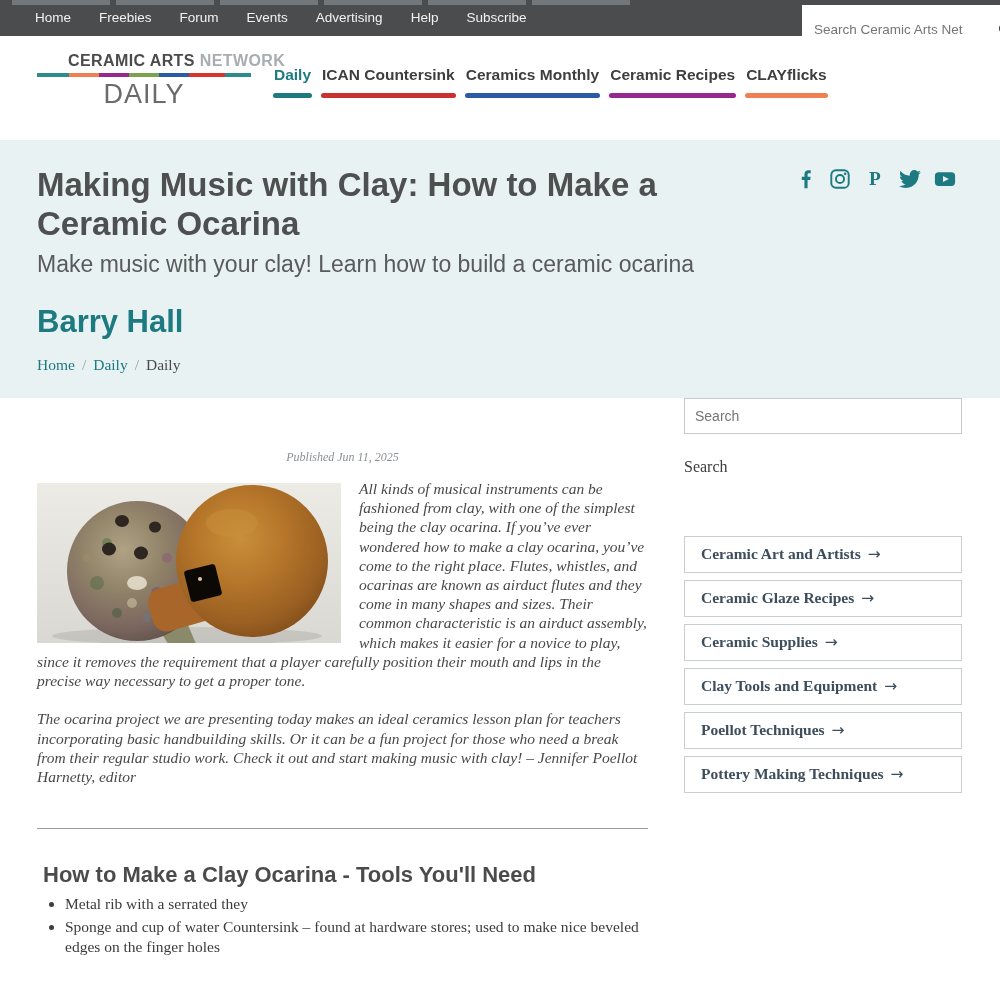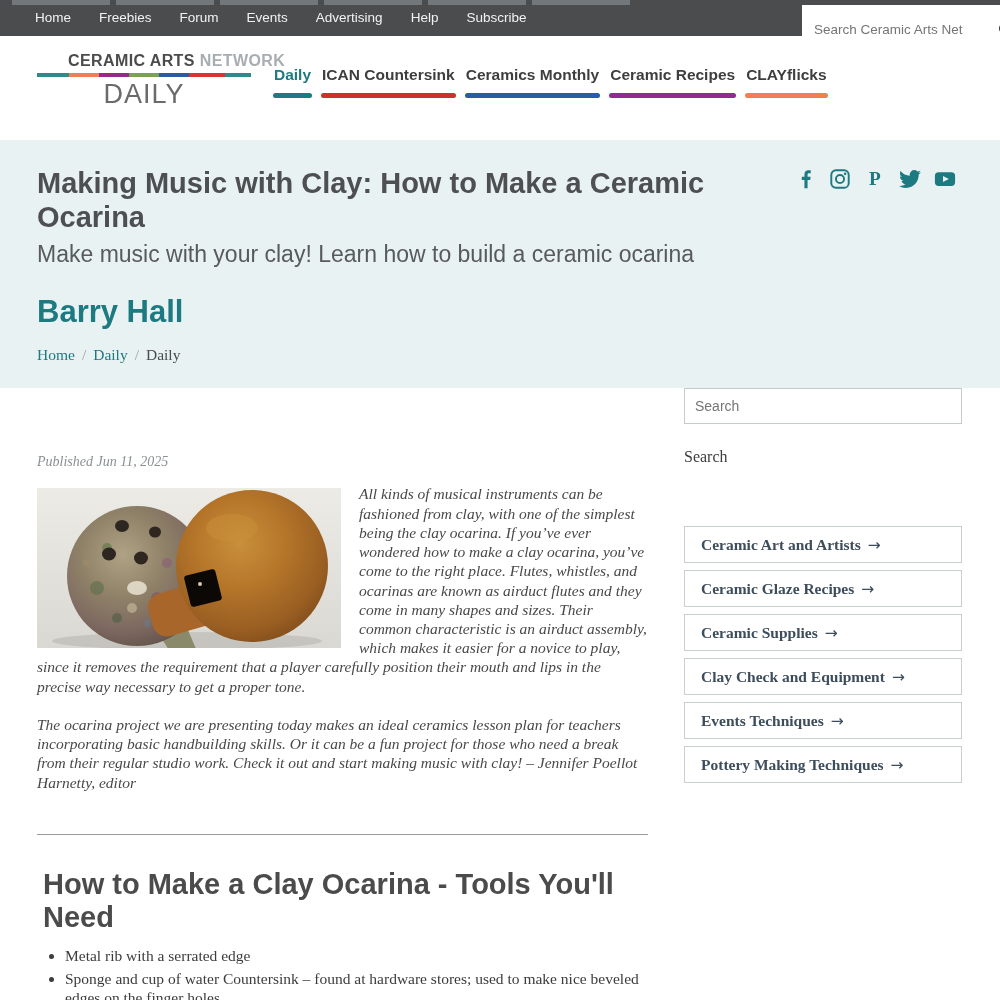--- a/index.html
+++ b/index.html
@@ -32,41 +32,41 @@
   .logo-daily { font-size:27px; color:#6b6b6b; letter-spacing:1px; margin-top:2px; }
 
   .subnav { position:absolute; left:273px; top:30px; display:flex; }
   .subnav-item { margin-right:9px; cursor:pointer; }
   .subnav-item .lbl { font-size:15.5px; font-weight:600; color:#3e3e3e; white-space:nowrap; padding:0 1px; }
   .subnav-item.active .lbl { color:#1d7a80; }
   .subnav-item .bar { height:5px; border-radius:2.5px; margin-top:9px; background:var(--bar,#ccc); }
 
   
   .hero { position:relative; background:#e9f2f3; padding:26px 37px 24px; }
-  .hero-title { font-size:29px; font-weight:bold; color:#4d4f50; line-height:1.18; max-width:730px; }
+  .hero-title { font-size:33px; font-weight:bold; color:#4d4f50; line-height:1.18; max-width:730px; }
   .hero-sub { font-size:23px; color:#585a5b; margin-top:7px; }
   .hero-author { font-size:31px; font-weight:bold; color:#1d7a80; margin-top:26px; cursor:pointer; }
   .crumbs { font-family:"Liberation Serif", serif; font-size:15.5px; margin-top:16px; color:#7e8a8c; }
   .crumbs .lnk { color:#1d7a80; cursor:pointer; }
   .crumbs .sep { margin:0 7px; color:#9aa5a7; }
   .crumbs .cur { color:#4a4a4a; }
   .social { position:absolute; right:44px; top:28px; display:flex; gap:13px; }
   .social .sic { width:22px; height:22px; cursor:pointer; }
 
   
   .main { display:flex; padding:0 37px; gap:36px; background:#fff; }
   .article { width:611px; }
-  .published { font-family:"Liberation Serif", serif; font-style:italic; font-size:14px;
-    color:#8a9094; margin:66px 0 14px; }
+  .published { font-family:"Liberation Serif", serif; font-style:italic; font-size:12px;
+    color:#8a9094; margin:52px 0 14px;text-align:center; }
   .lede { font-family:"Liberation Serif", serif; font-style:italic; font-size:15.5px;
     line-height:1.24; color:#484848; }
   .article-img { float:left; width:304px; height:160px; margin:4px 18px 4px 0; }
   .lede p { margin:0 0 19px; }
   .divider { border:none; border-top:1px solid #9b9b9b; margin:42px 0 0; }
-  .h2 { font-size:29px; font-weight:bold; color:#4b4b4b; margin:33px 0 12px; padding-left:6px; }
+  .h2 { font-size:22px; font-weight:bold; color:#4b4b4b; margin:33px 0 6px; padding-left:6px; }
   .tools { font-family:"Liberation Serif", serif; font-size:15.5px; color:#3c3c3c;
     line-height:1.24; margin:0; padding-left:28px; }
   .tools li { margin-bottom:4px; }
 
   
   .sidebar { width:278px; }
   .sb-heading { font-size:24px; font-weight:bold; color:#4b4b4b; margin:44px 0 13px; }
   .sb-input { width:100%; height:36px; border:1px solid #c6cbce; padding:0 10px;
     font-size:14px; color:#555; font-family:"Liberation Sans", sans-serif; outline:none; }
   .sb-search-btn { font-family:"Liberation Serif", serif; font-size:16px; color:#3c3c3c;
@@ -228,21 +228,21 @@
           <ellipse cx="195" cy="40" rx="26" ry="14" fill="#c98f3a" opacity=".5"></ellipse>
         </g>
       </svg>
       <p>All kinds of musical instruments can be fashioned from clay, with one of the simplest being the clay ocarina. If you’ve ever wondered how to make a clay ocarina, you’ve come to the right place. Flutes, whistles, and ocarinas are known as airduct flutes and they come in many shapes and sizes. Their common characteristic is an airduct assembly, which makes it easier for a novice to play, since it removes the requirement that a player carefully position their mouth and lips in the precise way necessary to get a proper tone.</p>
       <p>The ocarina project we are presenting today makes an ideal ceramics lesson plan for teachers incorporating basic handbuilding skills. Or it can be a fun project for those who need a break from their regular studio work. Check it out and start making music with clay! – Jennifer Poellot Harnetty, editor</p>
     </div>
 
     <hr class="divider">
     <div class="h2">How to Make a Clay Ocarina - Tools You'll Need</div>
     <ul class="tools">
-      <li>Metal rib with a serrated edge</li>
+      <li>Metal rib with a serrated they</li>
       <li>Sponge and cup of water Countersink – found at hardware stores; used to make nice beveled edges on the finger holes</li>
 
     </ul>
   </div>
 
   <div class="sidebar">
     <input class="sb-input" type="text" placeholder="Search" style="">
     <div class="sb-search-btn">Search</div>
 
     <div class="sb-cats">
@@ -252,25 +252,25 @@
       </div>
       <div class="sb-cat">
         <span>Ceramic Glaze Recipes</span>
         <span class="arr">→</span>
       </div>
       <div class="sb-cat">
         <span>Ceramic Supplies</span>
         <span class="arr">→</span>
       </div>
       <div class="sb-cat">
-        <span>Clay Check and Equipment</span>
-        <span class="arr">→</span>
-      </div>
-      <div class="sb-cat">
-        <span>Events Techniques</span>
+        <span>Clay Tools and Equipment</span>
+        <span class="arr">→</span>
+      </div>
+      <div class="sb-cat">
+        <span>Poellot Techniques</span>
         <span class="arr">→</span>
       </div>
       <div class="sb-cat">
         <span>Pottery Making Techniques</span>
         <span class="arr">→</span>
       </div>
     </div>
   </div>
 </div>
 

